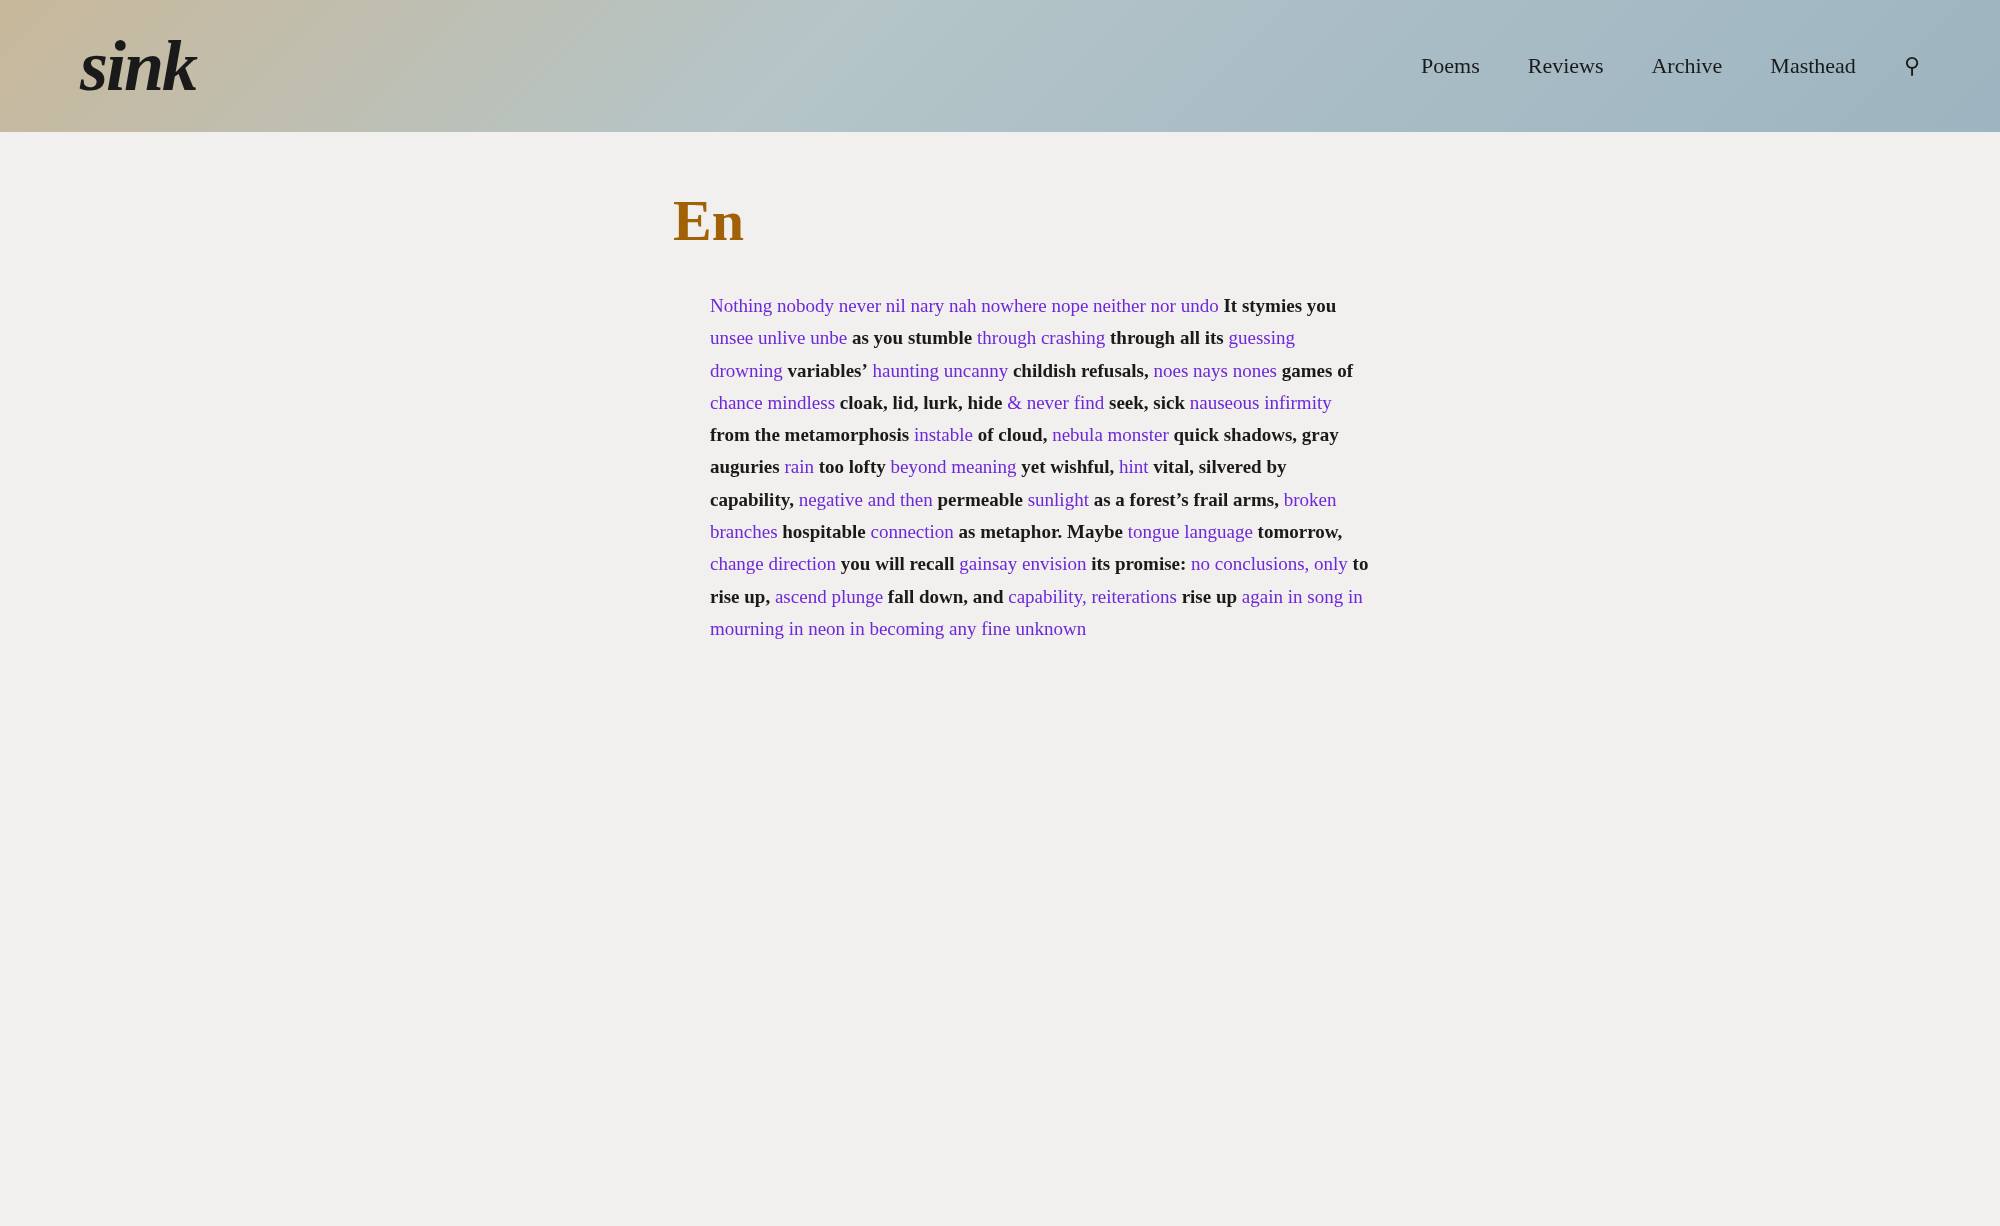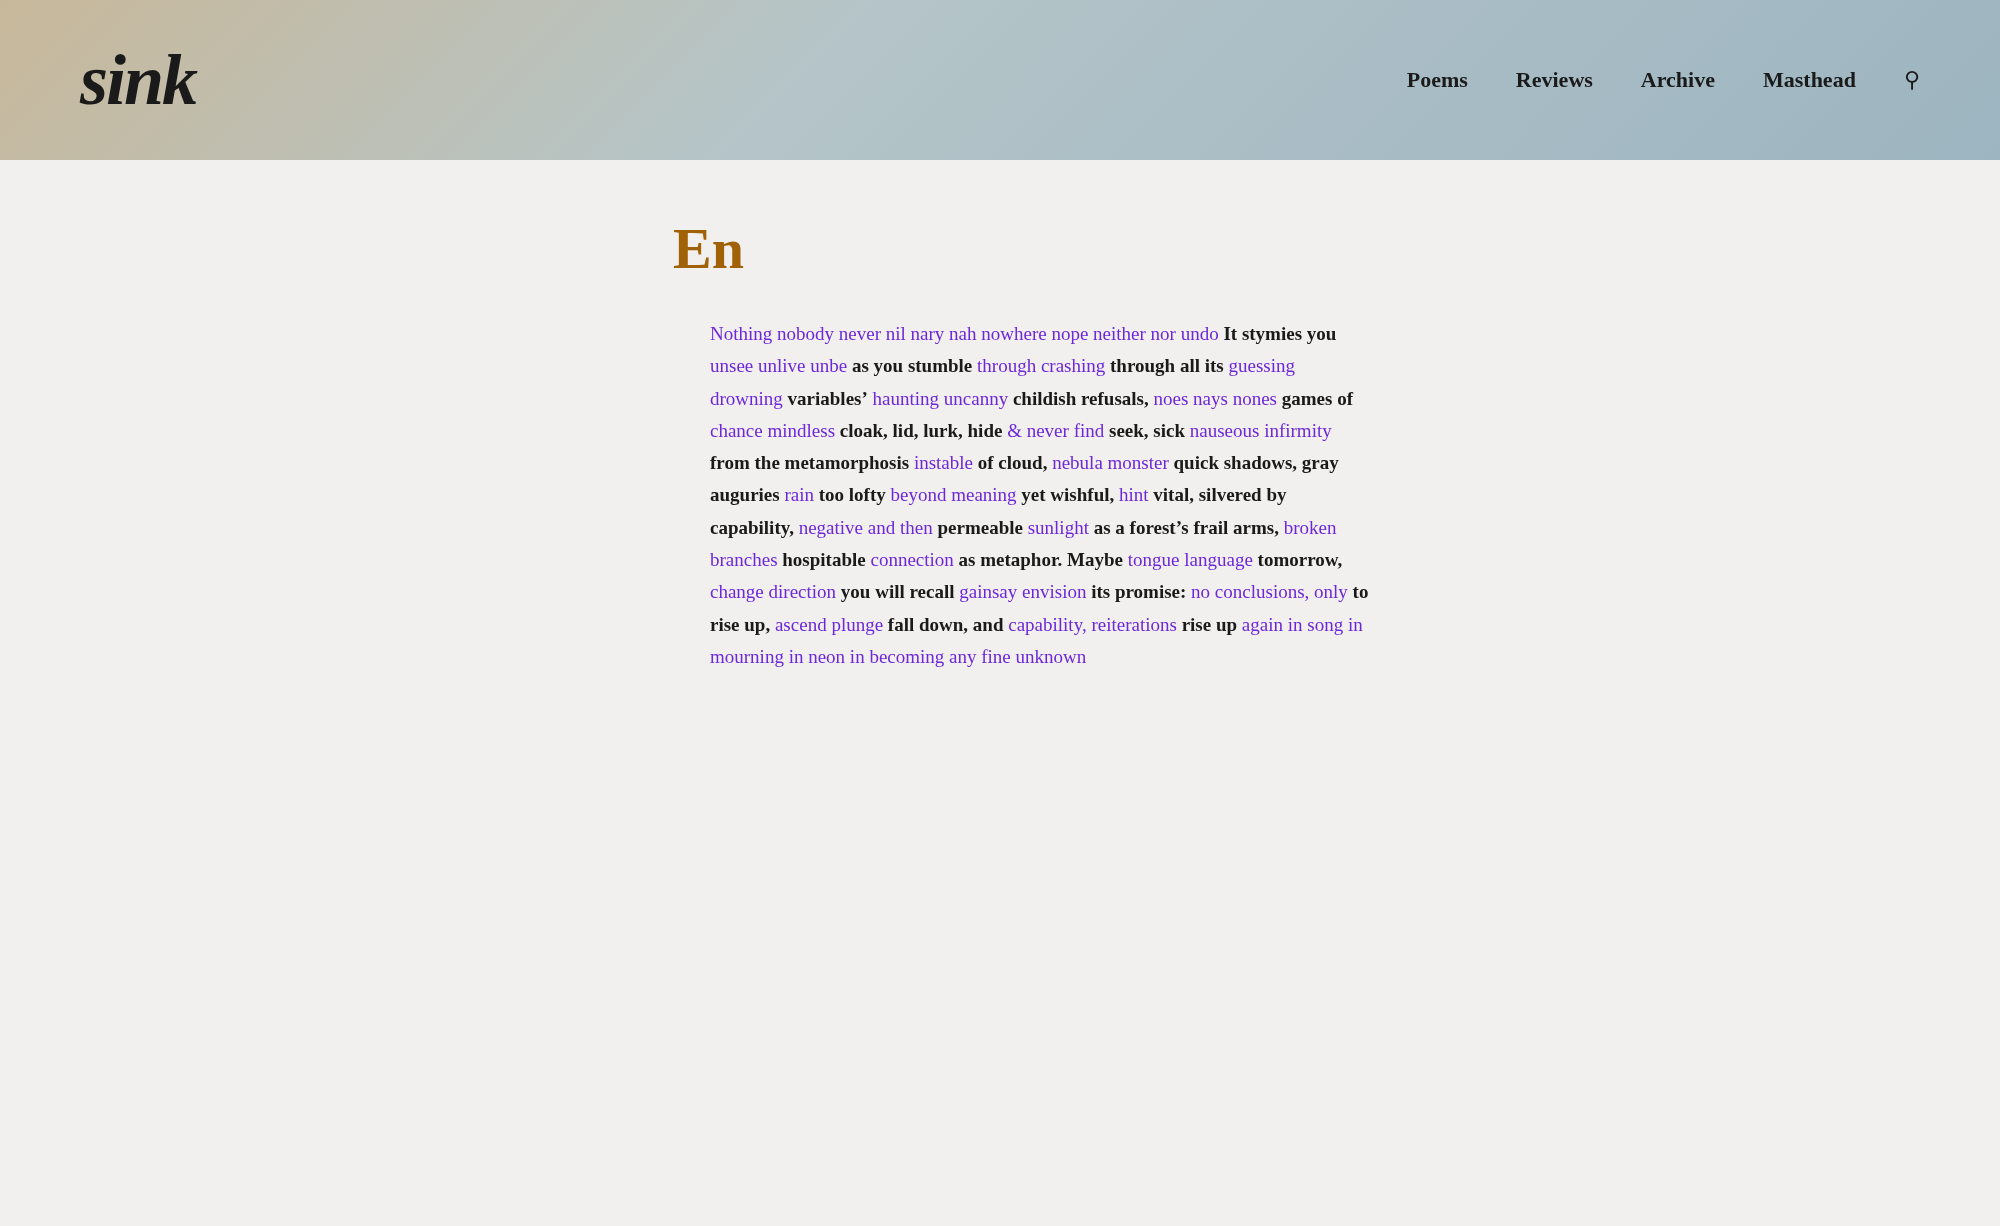--- a/index.html
+++ b/index.html
@@ -10,21 +10,21 @@
 
     body {
       font-family: Georgia, 'Times New Roman', serif;
       background: #f2f0ee;
       min-height: 100vh;
     }
 
     header {
       background: linear-gradient(135deg, #c8b89a 0%, #b5c5c8 40%, #a8bcc5 70%, #9db5c0 100%);
       padding: 0 80px;
-      height: 160px;
+      height: 132px;
       display: flex;
       align-items: center;
       justify-content: space-between;
     }
 
     .logo {
       font-size: 72px;
       font-weight: 900;
       color: #1a1a1a;
       font-family: Georgia, serif;
@@ -39,21 +39,21 @@
       display: flex;
       align-items: center;
       gap: 48px;
     }
 
     nav a {
       text-decoration: none;
       color: #1a1a1a;
       font-size: 22px;
       font-family: Georgia, serif;
-      font-weight: 700;
+      font-weight: 400;
       letter-spacing: 0;
     }
 
     .search-icon {
       font-size: 22px;
       cursor: pointer;
       color: #1a1a1a;
     }
 
     .content-area {

